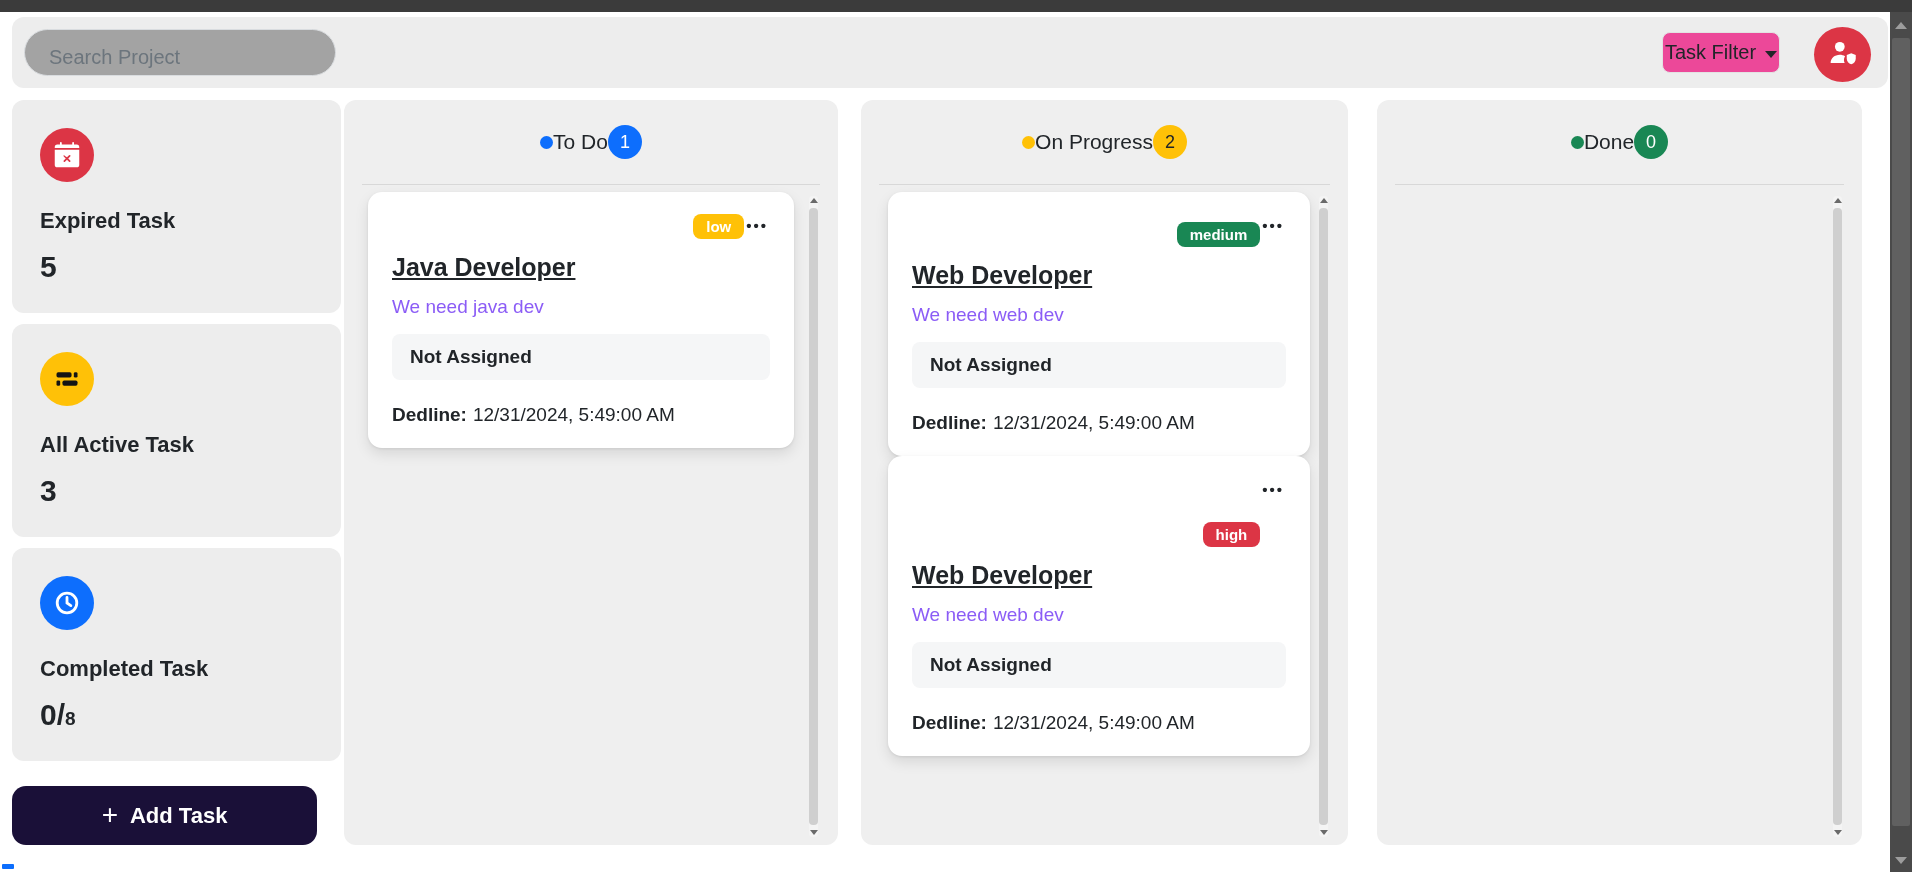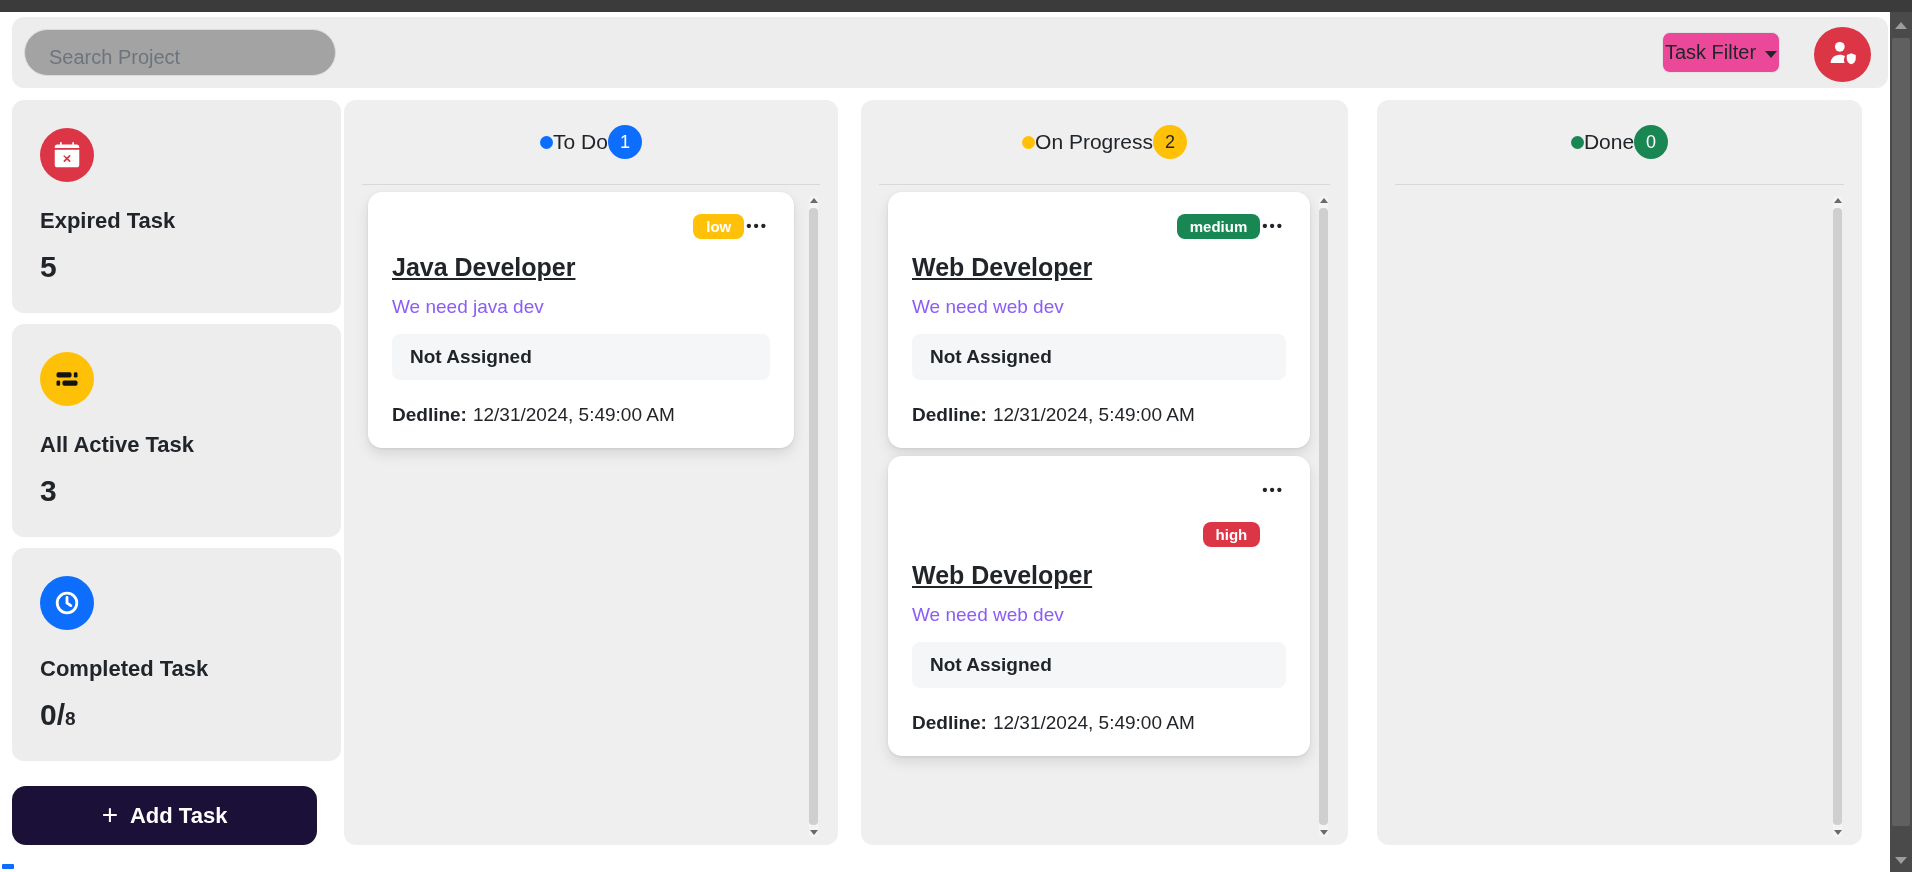--- a/index.html
+++ b/index.html
@@ -84,21 +84,21 @@
 
   
   .task-card { position:absolute; background:#ffffff; border-radius:14px; padding:22px 24px;
     box-shadow:0 6px 14px rgba(0,0,0,.10), 0 1px 3px rgba(0,0,0,.08); }
   .col-todo .task-card { left:24px; width:426px; top:92px; }
   .col-prog .task-card.c0 { left:27px; width:422px; top:92px; }
   .col-prog .task-card.c1 { left:27px; width:422px; top:356px; }
   .card-top { display:flex; align-items:flex-start; justify-content:flex-end; }
   .prio-badge { display:inline-block; padding:4px 13px; border-radius:8px; font-size:15px; font-weight:bold; color:#fff; }
   .prio-low    { background:#ffc107; }
-  .prio-medium { background:#198754; }
+  .prio-medium { background:#198754;margin-top:8px; }
   .prio-high   { background:#dc3545;margin-top:44px; }
   .dots-menu { border:none; background:transparent; font-size:15px; font-weight:bold; letter-spacing:2px;
     color:#212529; cursor:pointer; line-height:1; padding:4px 2px; }
   .card-title { margin-top:14px; font-size:25px; font-weight:600; color:#212529;text-decoration:underline; }
   .card-desc  { margin-top:14px; font-size:19px; color:#8b5cf6; }
   .assign-box { margin-top:16px; background:#f5f6f7; border-radius:8px; padding:12px 18px;
     font-size:19px; font-weight:600; color:#212529; }
   .deadline { margin-top:24px; font-size:19px; color:#212529; }
   .deadline .dl-label { font-weight:bold; margin-right:6px; }
 </style>

